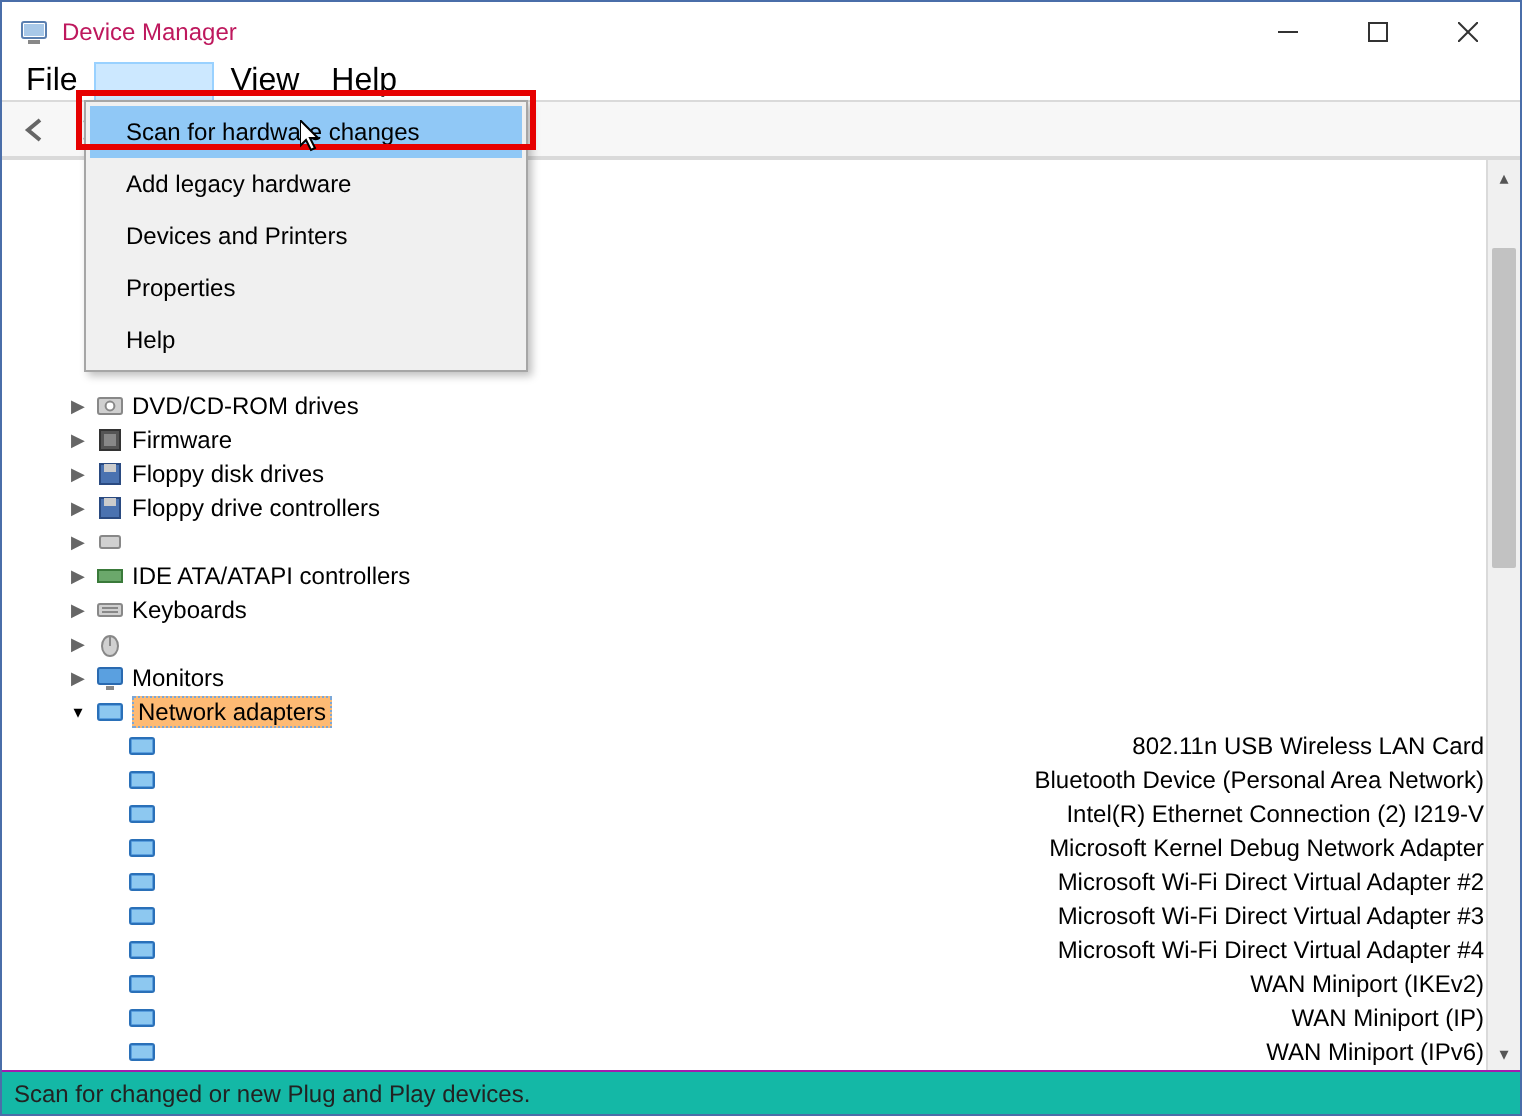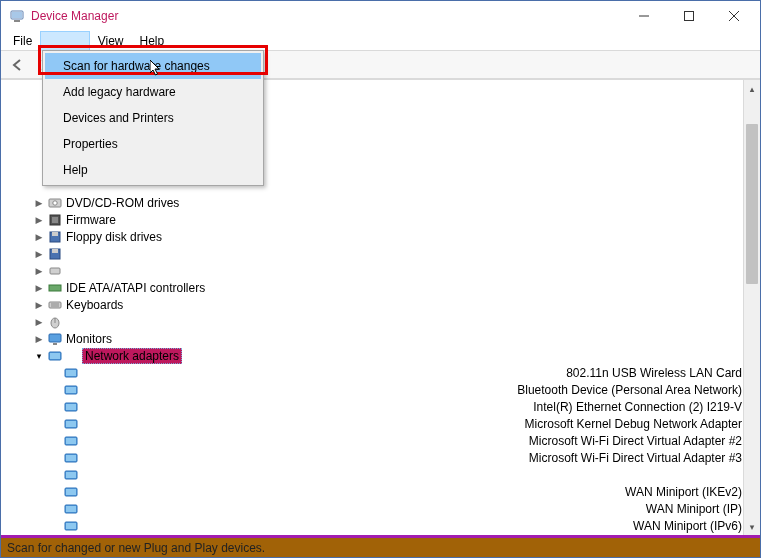--- a/index.html
+++ b/index.html
@@ -35,21 +35,21 @@
     display: flex; align-items: center; justify-content: center;
     font-family: inherit;
     color: #333;
   }
   
   .menubar {
     height: 20px;
     display: flex;
     align-items: stretch;
     padding-left: 4px;
-    font-size: 12px;
+    font-size: 16px;
     border-bottom: 1px solid #dadada;
   }
   .menu-item {
     padding: 2px 8px;
     line-height: 16px;
     cursor: default;
   }
   .menu-item.active {
     background: #cce8ff;
     border: 1px solid #99d1ff;
@@ -137,24 +137,23 @@
   }
   .chev.open { color: #000; }
   .dev-icon {
     width: 16px; height: 16px;
     display: inline-flex;
     align-items: center; justify-content: center;
     margin-right: 3px;
   }
   .tree-label { }
   .tree-label.selected {
-    background: #be185d;
+    background: #fdba74;
     border: 1px dotted #7aa7d8;
     padding: 0 2px;
-    margin-left: 16px;
   }
   
   .vscroll {
     position: absolute;
     right: 0; top: 0; bottom: 0;
     width: 17px;
     background: #f0f0f0;
     border-left: 1px solid #dadada;
   }
   .vscroll .arrow {
@@ -167,22 +166,22 @@
     position: absolute;
     left: 2px; right: 2px;
     top: 44px;
     height: 160px;
     background: #c2c2c2;
     border-radius: 1px;
   }
   
   .statusbar {
     height: 22px;
-    border-top: 3px solid #a21caf;
-    background: #a16207;
+    border-top: 1px solid #a21caf;
+    background: #14b8a6;
     display: flex;
     align-items: center;
     padding: 0 6px;
     font-size: 12px;
     color: #222;
   }
   
   .cursor {
     position: absolute;
     top: 60px;
@@ -297,20 +296,21 @@
     </div>
 
     <div class="tree-row indent1">
       <span class="chev">▶</span>
       <span class="dev-icon">
         <svg width="14" height="14">
             <rect x="2" y="2" width="10" height="10" fill="#4a72b0" stroke="#2a4a80"></rect>
             <rect x="4" y="2" width="6" height="4" fill="#ccc"></rect>
           </svg>
       </span>
+      <span class="tree-label">Floppy drive controllers</span>
     </div>
 
     <div class="tree-row indent1">
       <span class="chev">▶</span>
       <span class="dev-icon">
         <svg width="14" height="14">
             <rect x="2" y="4" width="10" height="6" rx="1" fill="#d0d0d0" stroke="#888"></rect>
           </svg>
       </span>
     </div>
@@ -423,20 +423,21 @@
       </span>
       <span class="tree-label">Microsoft Wi-Fi Direct Virtual Adapter #3</span>
     </div>
     <div class="tree-row indent2">
       <span class="dev-icon">
         <svg width="14" height="14">
             <rect x="1" y="3" width="12" height="8" rx="1" fill="#5aa0e0" stroke="#2a70b8"></rect>
             <rect x="2" y="4" width="10" height="6" fill="#8dc8f0"></rect>
           </svg>
       </span>
+      <span class="tree-label">Microsoft Wi-Fi Direct Virtual Adapter #4</span>
     </div>
     <div class="tree-row indent2">
       <span class="dev-icon">
         <svg width="14" height="14">
             <rect x="1" y="3" width="12" height="8" rx="1" fill="#5aa0e0" stroke="#2a70b8"></rect>
             <rect x="2" y="4" width="10" height="6" fill="#8dc8f0"></rect>
           </svg>
       </span>
       <span class="tree-label">WAN Miniport (IKEv2)</span>
     </div>

